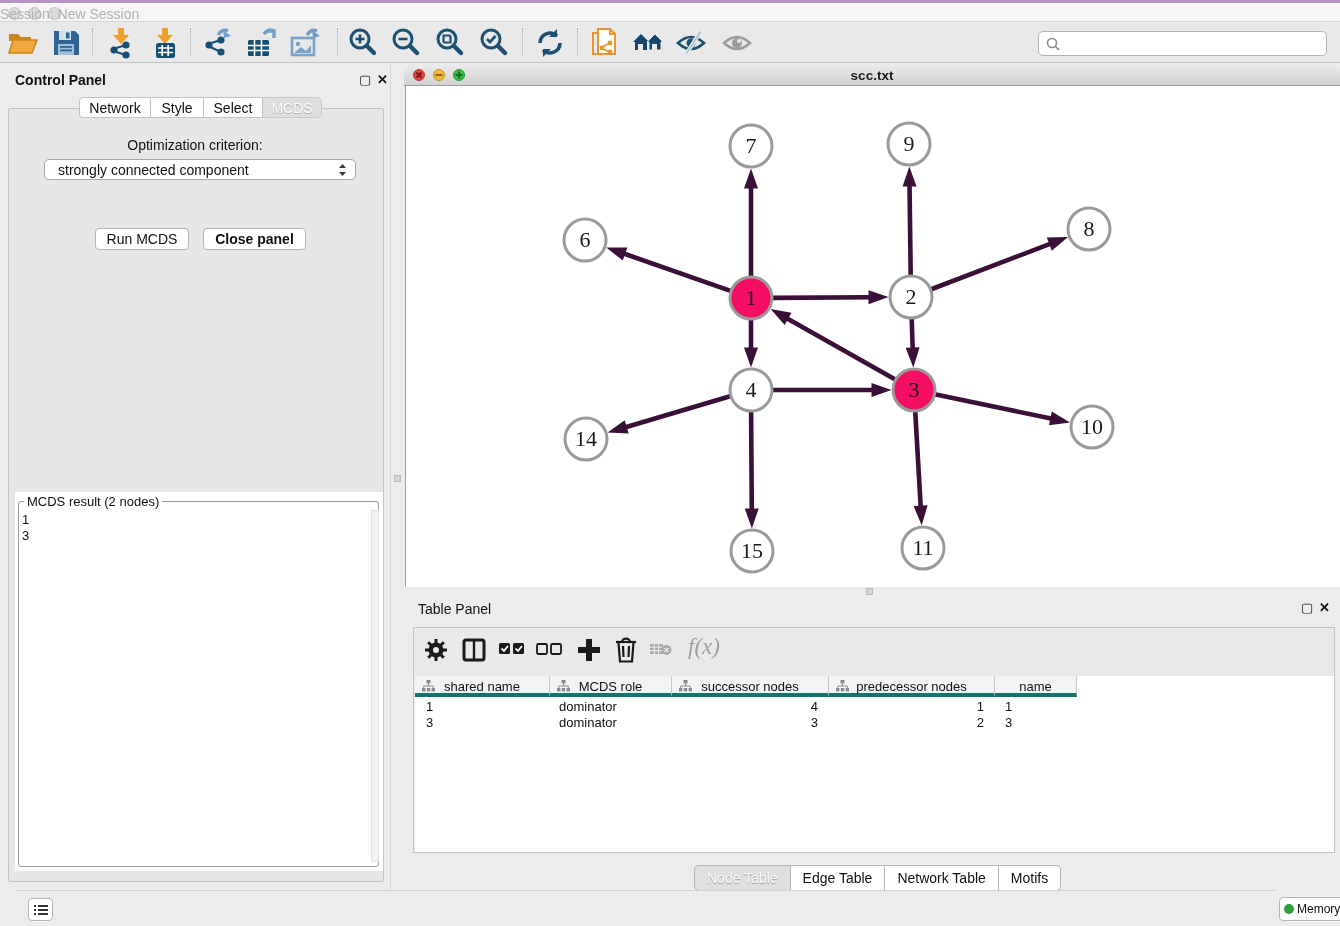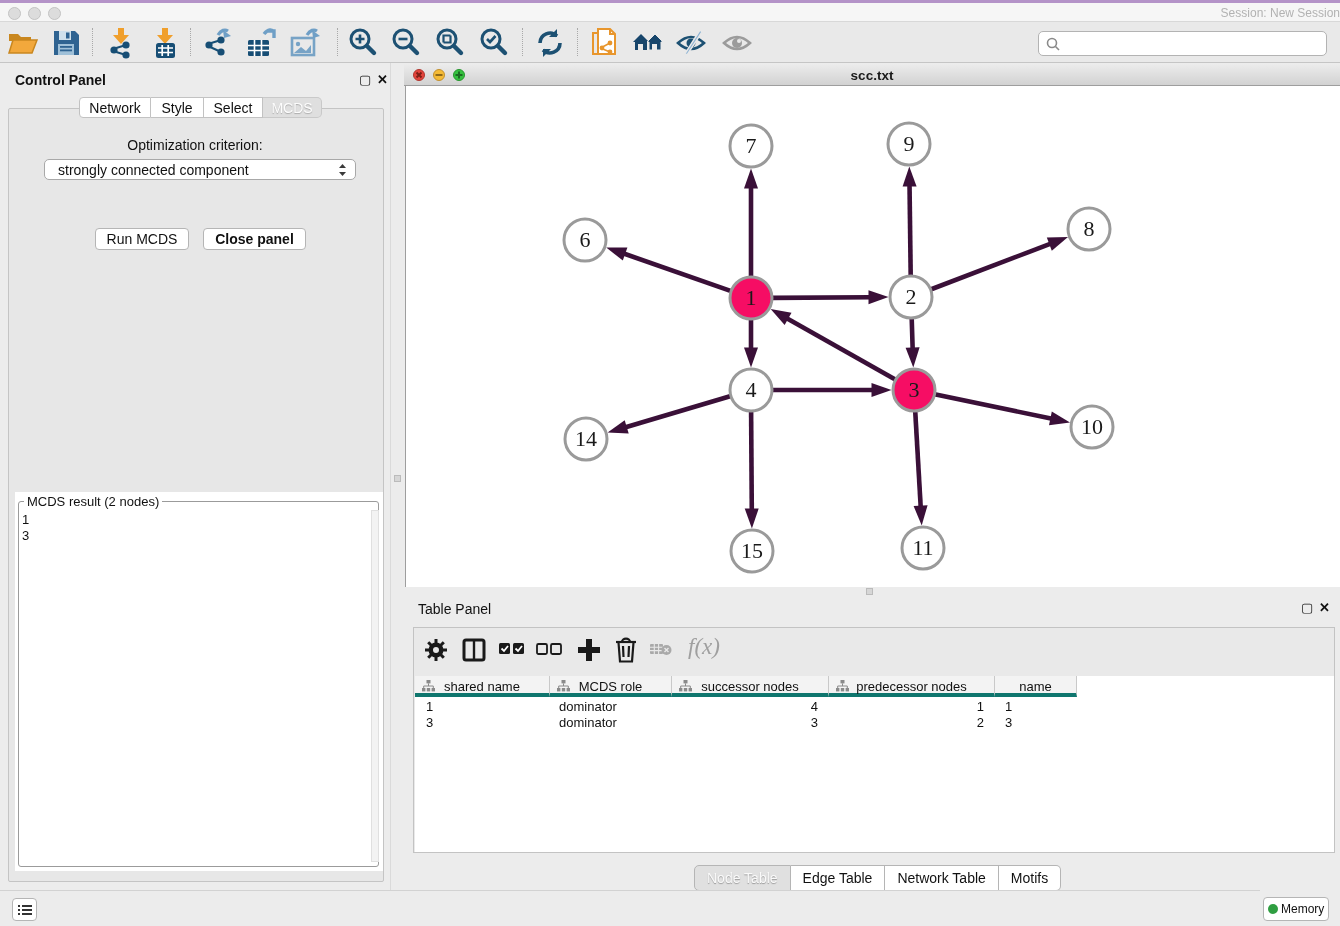--- a/index.html
+++ b/index.html
@@ -5,21 +5,21 @@
 * { margin:0; padding:0; box-sizing:border-box; }
 html,body { width:1340px; height:926px; overflow:hidden; }
 body { font-family:"Liberation Sans", sans-serif; background:#ececec; position:relative; }
 .abs { position:absolute; }
 
 
 #purple { left:0; top:0; width:1340px; height:3px; background:#b493c8; }
 #titlebar { left:0; top:3px; width:1340px; height:19px; background:#f6f6f6; border-bottom:1px solid #d8d8d8; }
 #titlebar .light { position:absolute; top:4px; width:13px; height:13px; border-radius:50%;
   background:#dcdcdc; border:1px solid #c3c3c3; }
-#wintitle { position:absolute; top:3px; width:100%; text-align:right; font-size:12px; color:#b2b2b2; }
+#wintitle { position:absolute; top:3px; width:100%; text-align:left; font-size:14px; color:#b2b2b2; }
 #toolbar { left:0; top:22px; width:1340px; height:41px; background:#e9e9e9; border-bottom:1px solid #c5c5c5; }
 .sep { position:absolute; top:6px; height:28px; width:0; border-left:1px dotted #a9a9a9; }
 #searchbox { position:absolute; left:1038px; top:9px; width:289px; height:25px; background:#fff;
   border:1px solid #b3b3b3; border-radius:5px; }
 .ticon { position:absolute; top:4px; width:34px; height:34px; }
 
 
 #cpanel { left:0; top:63px; width:391px; height:827px; background:#ececec; border-right:1px solid #dadada; }
 #cpanel h1 { position:absolute; left:15px; top:9px; font-size:14px; font-weight:bold; color:#111; }
 .panicons { position:absolute; font-size:13px; color:#111; }
@@ -72,21 +72,21 @@
 .treeic { position:absolute; left:7px; top:4px; }
 .td { position:absolute; font-size:13px; color:#111; height:16px; line-height:16px; }
 #btabs { position:absolute; left:290px; top:269px; height:21px; display:flex; font-size:14px; }
 #btabs .tab { background:#fff; border:1px solid #b5b5b5; border-left:none; padding:12px 12px;
   display:flex; align-items:center; color:#111; }
 #btabs .tab.sel { background:#e0e0e0; color:#fafafa; border-radius:5px 0 0 5px; border-left:1px solid #b5b5b5;
   text-shadow:0 1px 1px #999; }
 #btabs .tab.last { border-radius:0 5px 5px 0; }
 
 
-#statusbar { left:0; top:890px; width:1260px; height:36px; background:#ececec; border-top:1px solid #d2d2d2; }
+#statusbar { left:16px; top:890px; width:1260px; height:36px; background:#ececec; border-top:1px solid #d2d2d2; }
 #listbtn { position:absolute; left:12px; top:7px; width:25px; height:23px; background:#fff;
   border:1px solid #b5b5b5; border-radius:4px; }
 #membtn { position:absolute; left:1263px; top:6px; width:66px; height:24px; background:#fff;
   border:1px solid #b5b5b5; border-radius:4px; font-size:12px; color:#111; line-height:22px; text-align:center; }
 </style>
 </head>
 <body>
 <div class="abs" id="purple"></div>
 <div class="abs" id="titlebar">
   <div class="light" style="left:8px;"></div>

